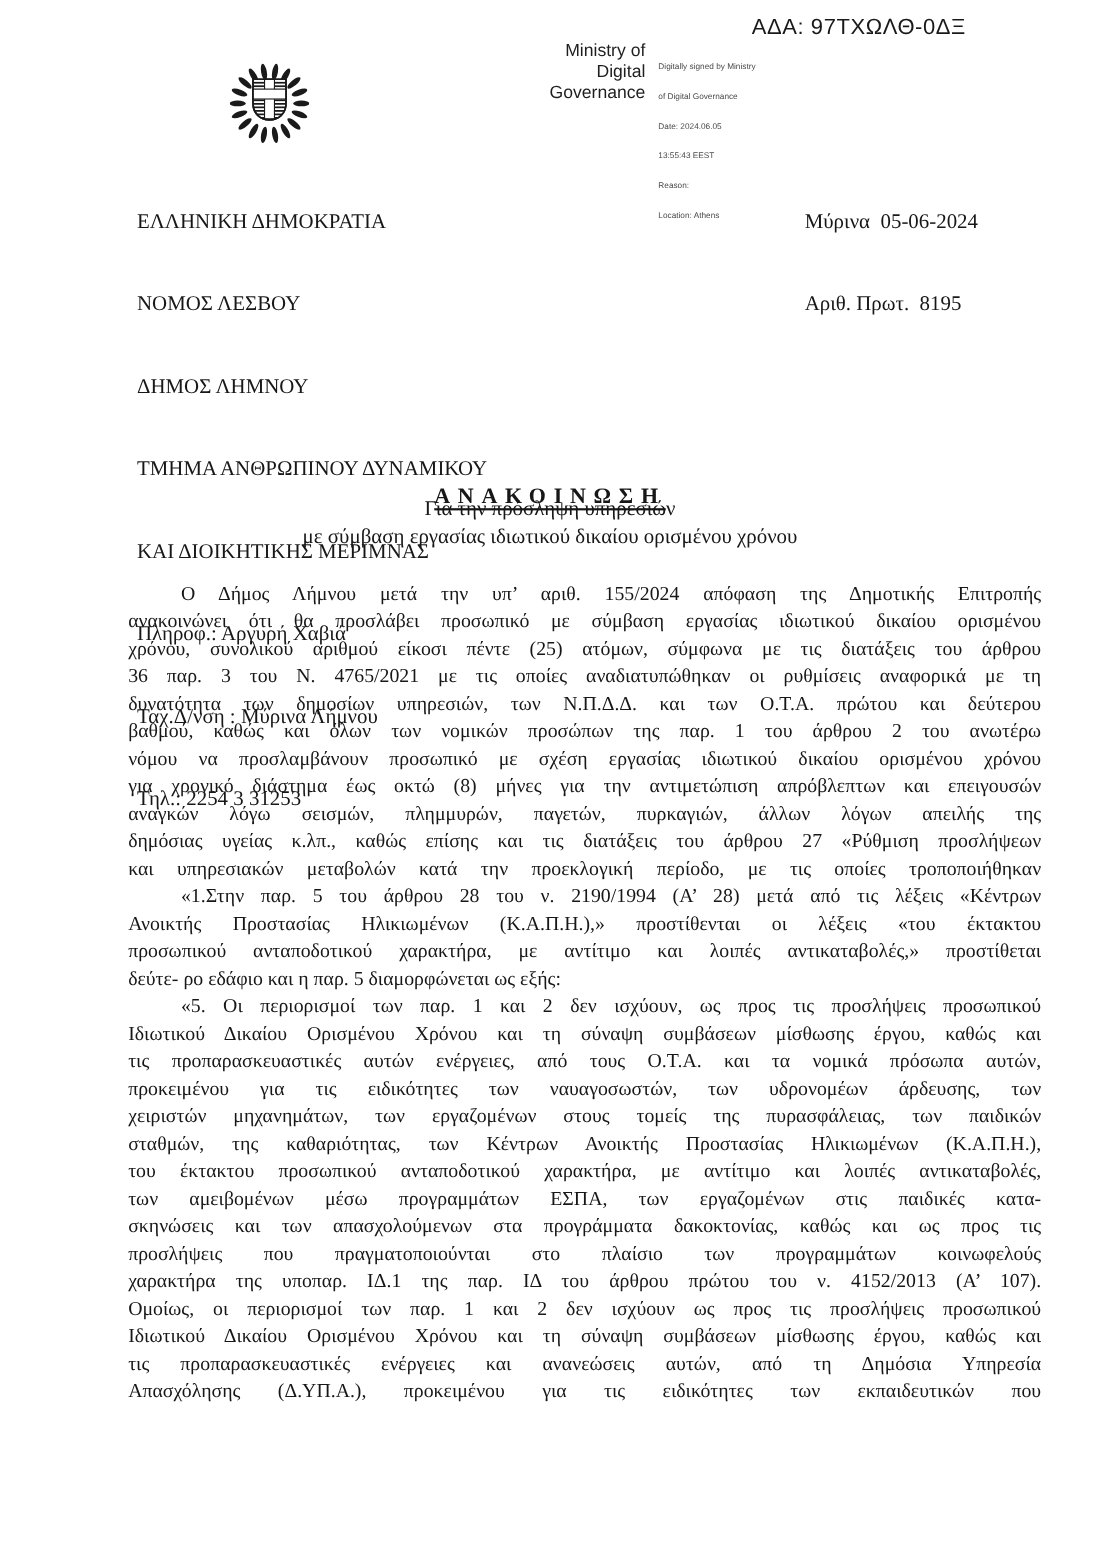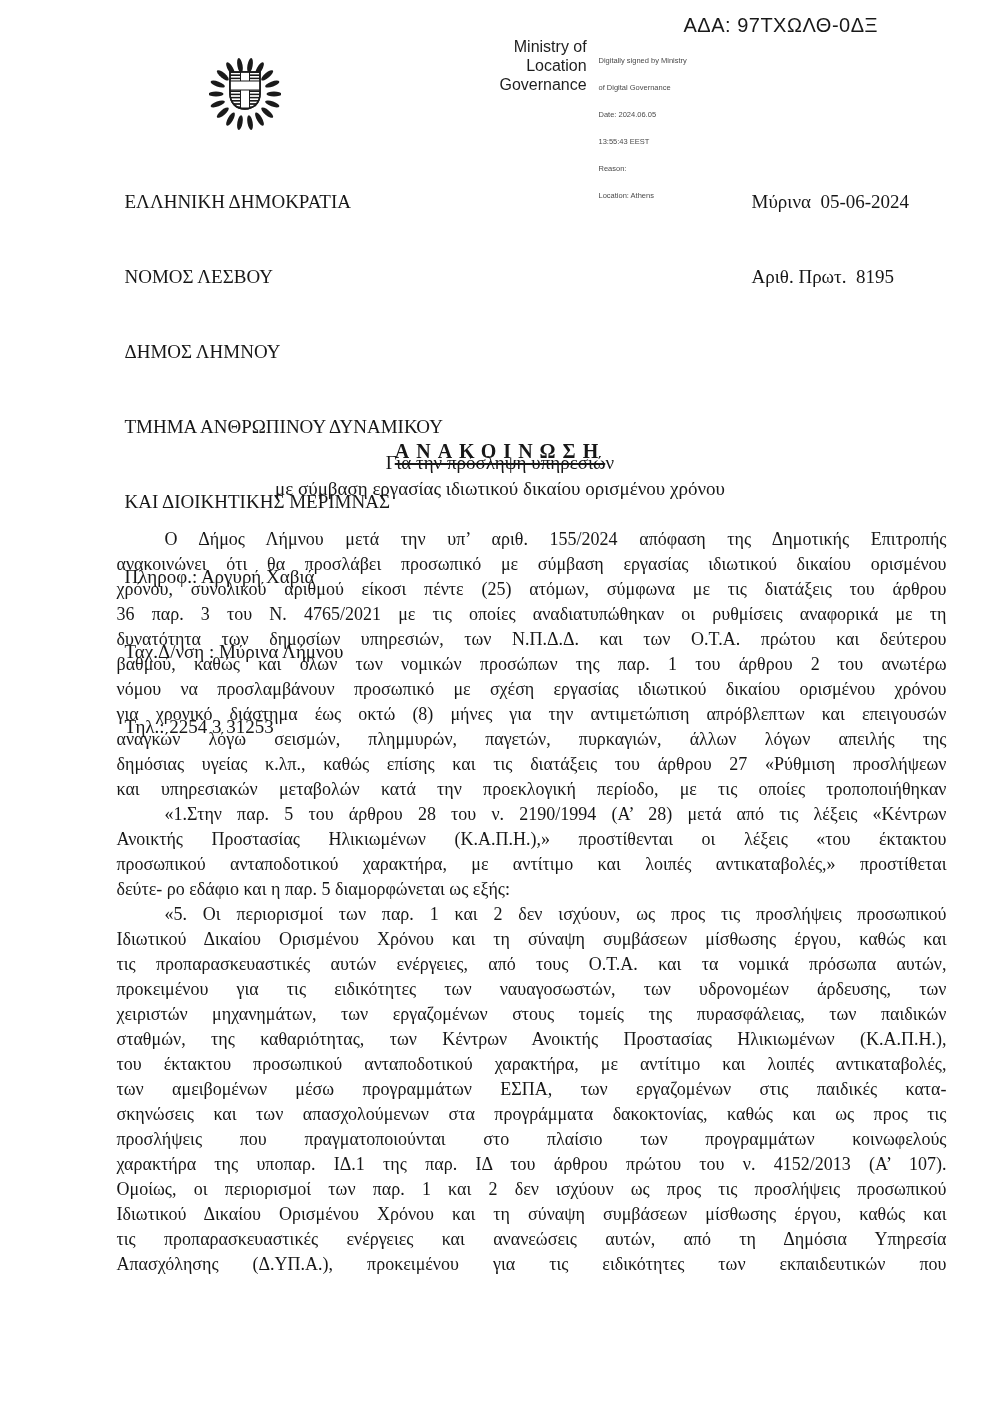--- a/index.html
+++ b/index.html
@@ -27,21 +27,21 @@
   }
 
   .emblem { position:absolute; left:177px; top:52px; }
 
   .org {
     position:absolute; left:93px; top:139px;
     font-size:19px; line-height:25px; white-space:pre-wrap;
   }
   .proto {
     position:absolute; left:700px; top:139px;
-    font-size:19px; line-height:25px; white-space:pre;margin-left:20px;
+    font-size:19px; line-height:25px; white-space:pre;
   }
   a.email { color:var(--link-blue,#2222cc); text-decoration:underline; }
 
   .title {
     position:absolute; left:0; right:0; top:400px; text-align:center;
     font-size:20px; font-weight:bold; letter-spacing:7px;margin-top:40px;
   }
   .title span {
     text-decoration:underline; text-underline-offset:5px; text-decoration-thickness:2px;
   }
@@ -60,21 +60,21 @@
 </style>
 </head>
 <body>
 
 <div class="page">
 
   <div class="ada">ΑΔΑ: 97ΤΧΩΛΘ-0ΔΞ</div>
 
   <div class="sig-name">
     <div>Ministry of</div>
-    <div>Location</div>
+    <div>Digital</div>
     <div>Governance</div>
   </div>
   <div class="sig-details">
     <div>Digitally signed by Ministry</div>
     <div>of Digital Governance</div>
     <div>Date: 2024.06.05</div>
     <div>13:55:43 EEST</div>
     <div>Reason:</div>
     <div>Location: Athens</div>
   </div>

